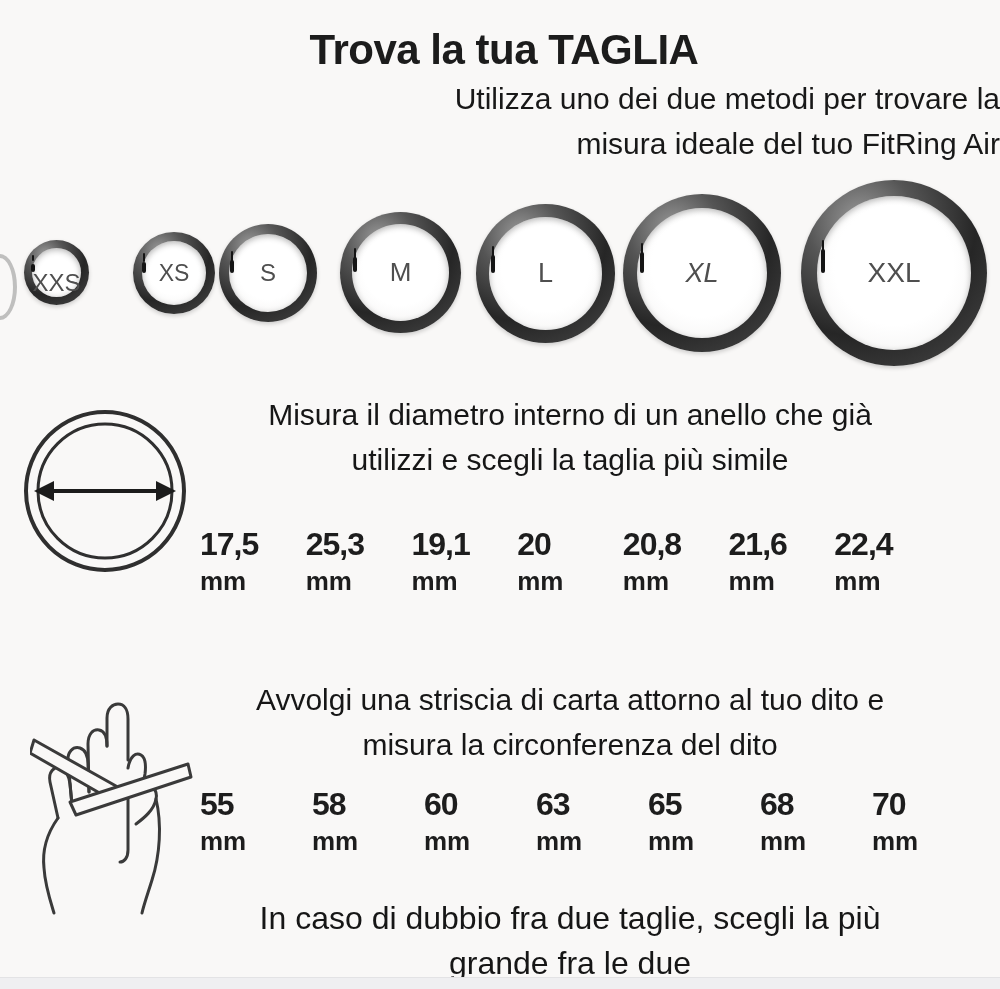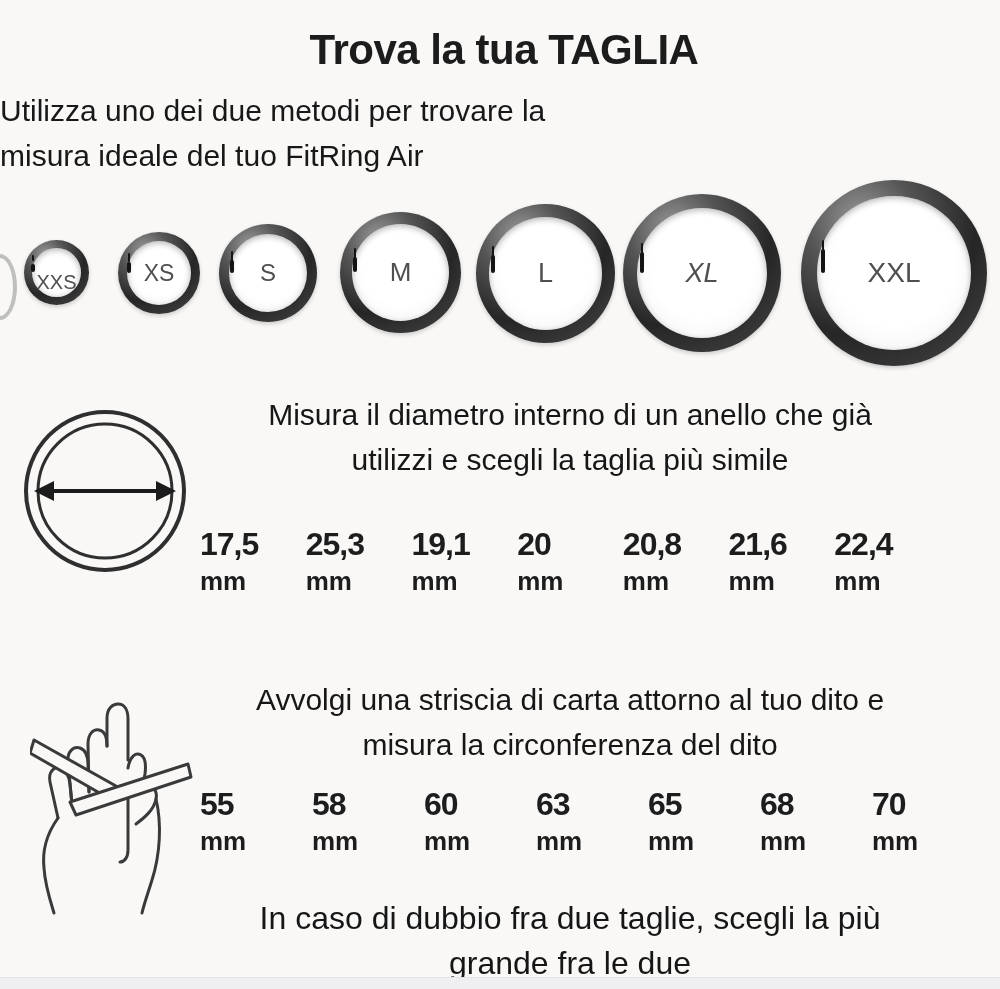--- a/index.html
+++ b/index.html
@@ -9,22 +9,22 @@
     background:#f9f8f7;
   }
   .page{position:relative;width:1000px;height:989px;overflow:hidden;background:#f9f8f7;}
 
   .title{
     position:absolute;top:22px;left:0;width:1000px;
     text-align:center;font-size:42px;font-weight:700;color:#1c1c1c;
     letter-spacing:-0.5px;margin:4px;
   }
   .subtitle{
-    position:absolute;top:88px;left:0;width:1000px;
-    text-align:left;font-size:30px;font-weight:400;color:#181818;
+    position:absolute;top:76px;left:0;width:1000px;
+    text-align:right;font-size:30px;font-weight:400;color:#181818;
     line-height:45px;white-space:pre-line;margin:0;
   }
 
   
   .ring{
     position:absolute;border-radius:50%;
     background:radial-gradient(circle at 32% 22%, #9a9a9a 0%, #555 28%, #262626 60%, #4a4a4a 100%);
     box-shadow:0 2px 4px rgba(0,0,0,0.18);
     display:flex;align-items:center;justify-content:center;
   }
@@ -34,22 +34,22 @@
     box-shadow:0 -10px 0 -1px #141414;
   }
   .hole{
     border-radius:50%;
     background:radial-gradient(circle at 50% 45%, #ffffff 52%, #f1f0ef 100%);
     box-shadow:inset 0 2px 6px rgba(0,0,0,0.28);
     display:flex;align-items:center;justify-content:center;
   }
   .hole span{color:#4f4f4f;font-weight:400;}
 
-  .r-xxs{left:24px; top:240px;width:65px; height:65px;}  .r-xxs .hole{width:49px; height:49px;}  .r-xxs span{font-size:20px;margin-top:20px;}
-  .r-xs {left:118px;top:232px;width:82px; height:82px;}  .r-xs  .hole{width:64px; height:64px;}  .r-xs  span{font-size:23px;}
+  .r-xxs{left:24px; top:240px;width:65px; height:65px;}  .r-xxs .hole{width:49px; height:49px;}  .r-xxs span{font-size:24px;margin-top:20px;}
+  .r-xs {left:133px;top:232px;width:82px; height:82px;}  .r-xs  .hole{width:64px; height:64px;}  .r-xs  span{font-size:23px;}
   .r-s  {left:219px;top:224px;width:98px; height:98px;}  .r-s   .hole{width:78px; height:78px;}  .r-s   span{font-size:24px;}
   .r-m  {left:340px;top:212px;width:121px;height:121px;} .r-m   .hole{width:97px; height:97px;}  .r-m   span{font-size:26px;}
   .r-l  {left:476px;top:204px;width:139px;height:139px;} .r-l   .hole{width:113px;height:113px;} .r-l   span{font-size:27px;}
   .r-xl {left:623px;top:194px;width:158px;height:158px;} .r-xl  .hole{width:130px;height:130px;} .r-xl  span{font-size:27px;font-style:italic;}
   .r-xxl{left:801px;top:180px;width:186px;height:186px;} .r-xxl .hole{width:154px;height:154px;} .r-xxl span{font-size:28px;}
 
   .edge-sliver{
     position:absolute;left:-17px;top:254px;width:26px;height:58px;
     border:4px solid #8f8f8f;border-radius:50%;opacity:.55;
   }

